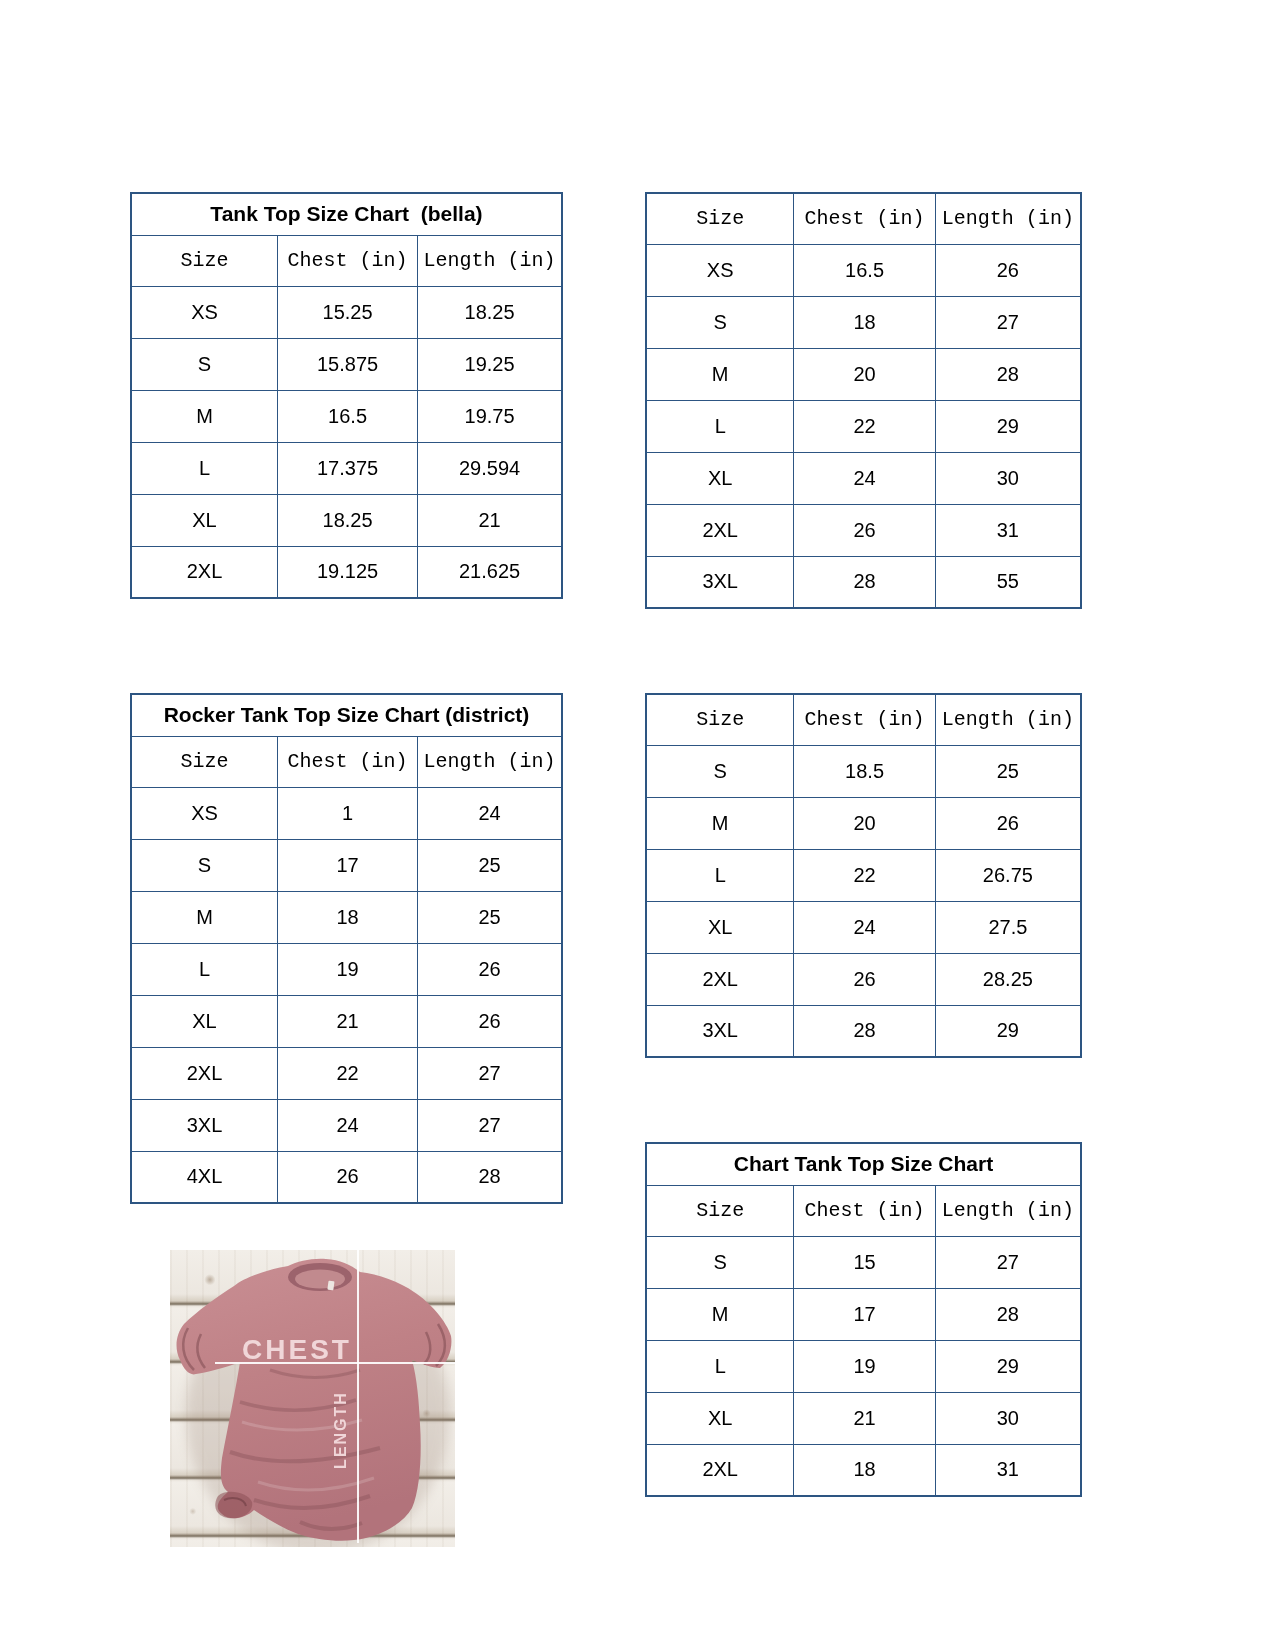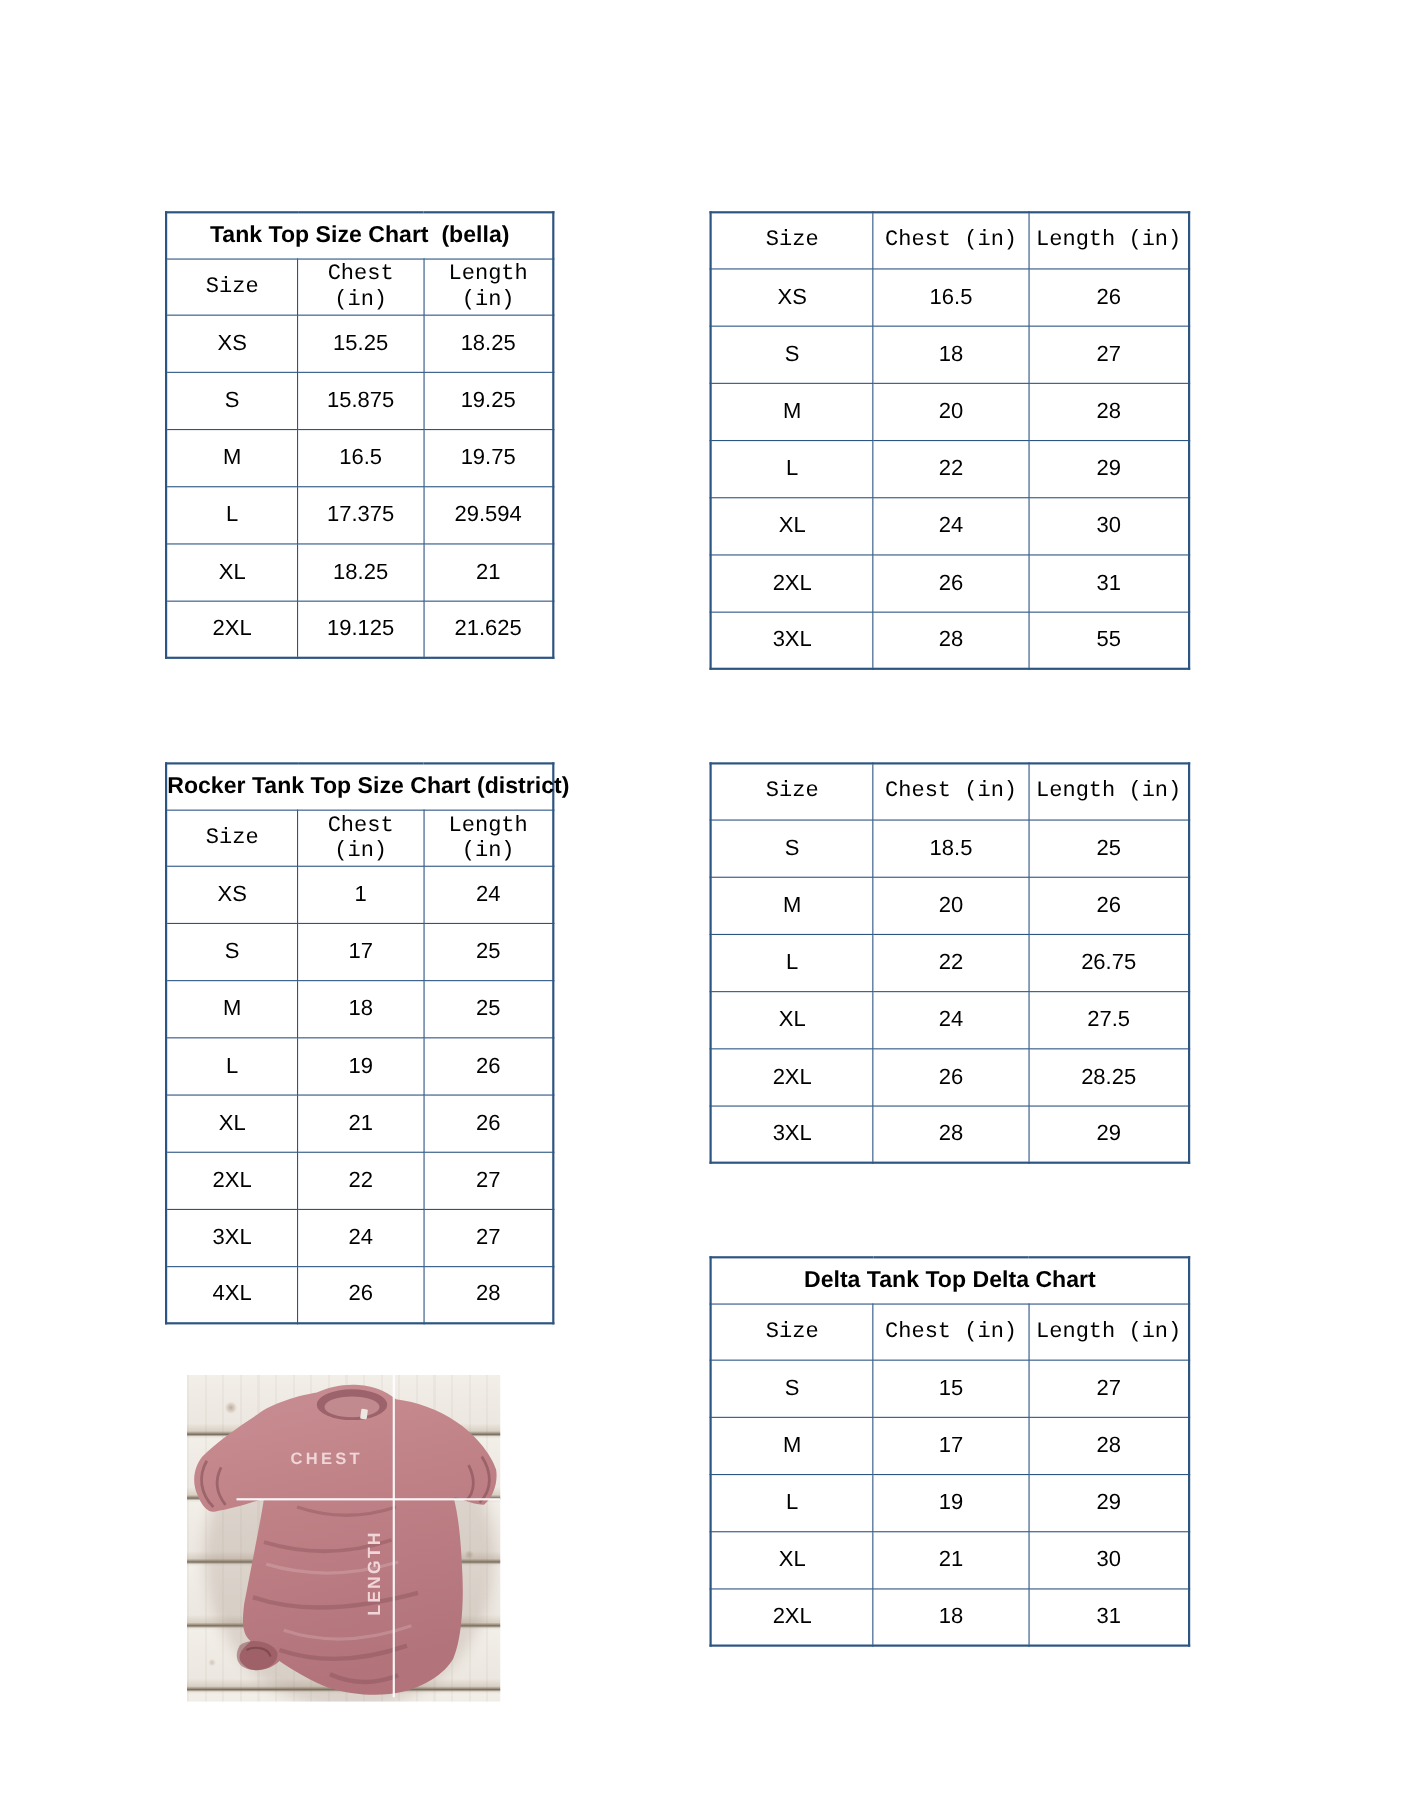--- a/index.html
+++ b/index.html
@@ -15,21 +15,21 @@
   }
   .size-table th, .size-table td {
     border:1.5px solid #2d5582; text-align:center; vertical-align:middle;
     font-size:20px; font-weight:400; color:#000; padding:0;
   }
   .size-table tr.title-row th {
     height:42px; font-size:21px; font-weight:700; white-space:pre;
   }
   .size-table tr.header-row th { height:51px;font-family:Liberation Mono, monospace; }
   .size-table tbody td { height:52px; }
-  #t1, #t3 { left:130px; width:354px;margin-left:20px; }
+  #t1, #t3 { left:130px; width:433px; }
   #t2, #t4, #t5 { left:645px; width:437px; }
   #t1, #t2 { top:192px; }
   #t3, #t4 { top:693px; }
   #t5 { top:1142px; }
 
   
   .photo {
     position:absolute; left:170px; top:1250px; width:285px; height:297px;
     overflow:hidden;
   }
@@ -47,22 +47,22 @@
   .shirt-svg { position:absolute; inset:0; }
   .line-v {
     position:absolute; left:187px; top:0; width:2px; height:293px;
     background:rgba(255,255,255,.92);
   }
   .line-h {
     position:absolute; left:45px; top:112px; width:240px; height:2px;
     background:rgba(255,255,255,.92);
   }
   .chest-label {
-    position:absolute; left:72px; top:68px; width:110px; text-align:center;
-    font-size:15px; font-weight:600; letter-spacing:3px; color:#f0d6d8;
+    position:absolute; left:72px; top:84px; width:110px; text-align:center;
+    font-size:28px; font-weight:600; letter-spacing:3px; color:#f0d6d8;
   }
   .length-label {
     position:absolute; left:136px; top:152px; width:70px; height:56px;
     display:flex; align-items:center; justify-content:center;
     transform:rotate(-90deg);
     font-size:16px; font-weight:600; letter-spacing:2px; color:#f0d6d8;
     white-space:nowrap;
   }
 </style>
 </head>
@@ -289,21 +289,21 @@
 
   <div class="size-table" id="t5">
     <table>
       <colgroup>
           <col style="width:34%">
           <col style="width:32.5%">
           <col style="width:33.5%">
         </colgroup>
       <thead>
         <tr class="title-row">
-            <th colspan="3">Delta Tank Top Delta Chart</th>
+            <th colspan="3">Chart Tank Top Size Chart</th>
           </tr>
         <tr class="header-row">
             <th>Size</th>
             <th>Chest (in)</th>
             <th>Length (in)</th>
           </tr>
       </thead>
       <tbody>
           <tr>
             <td>S</td>

